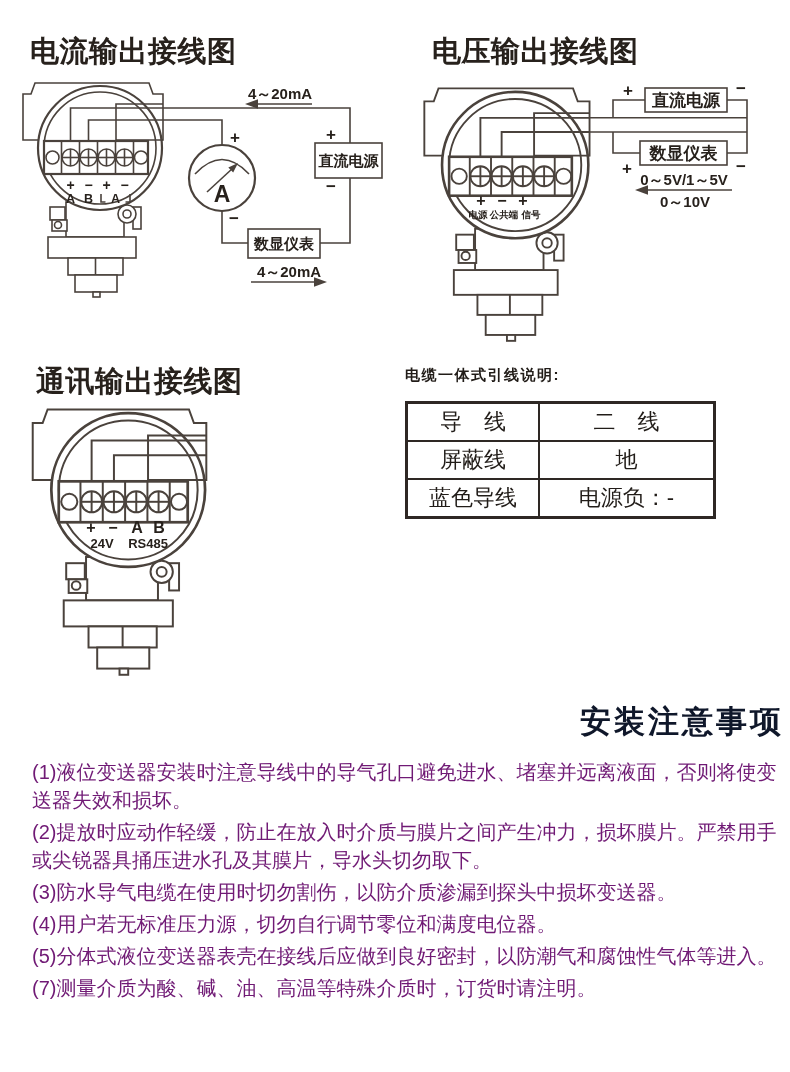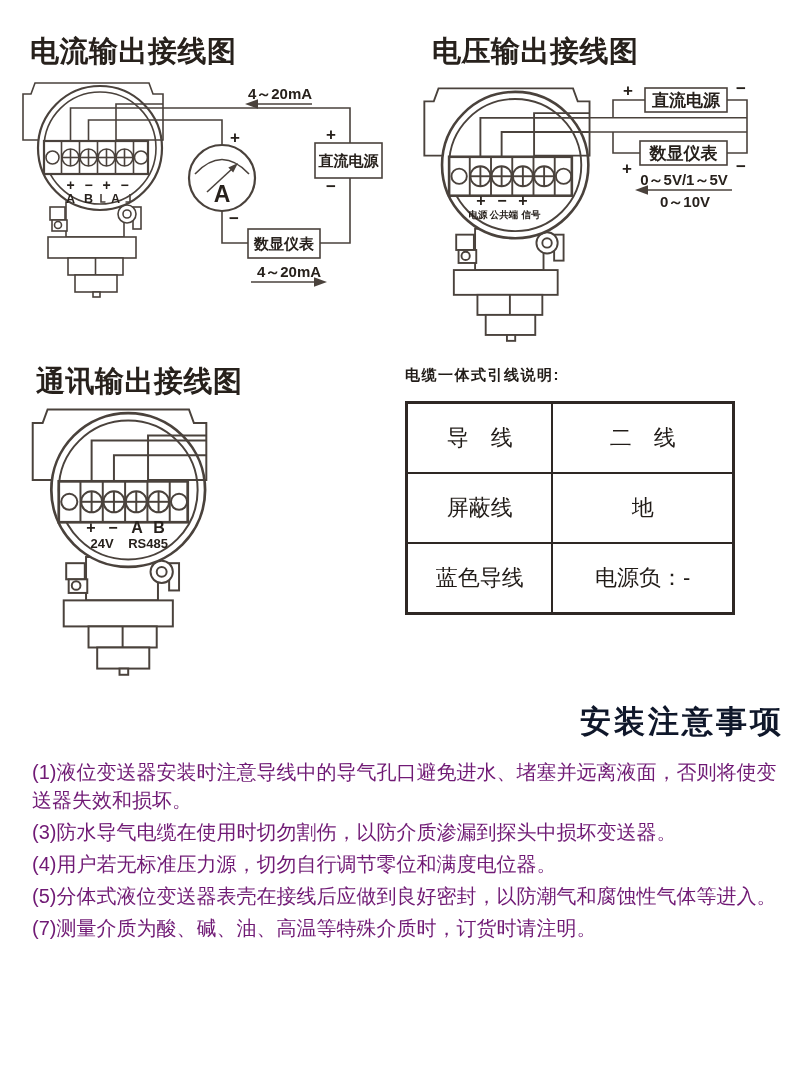--- a/index.html
+++ b/index.html
@@ -21,21 +21,21 @@
   .tsign{font-size:14px;font-weight:700;text-anchor:middle;}
   .tletter{font-size:12.5px;font-weight:600;text-anchor:middle;}
   .tsign16{font-size:16px;font-weight:700;text-anchor:middle;}
   .tword{font-size:9.5px;font-weight:700;text-anchor:middle;}
   .tword13{font-size:13px;font-weight:600;text-anchor:middle;}
   
   .cable-section{position:absolute;left:405px;top:366px;width:330px;}
   .cable-title{font-size:15px;font-weight:600;letter-spacing:1.5px;margin:0 0 16px 0;color:#211c18;}
   table.cable{border-collapse:collapse;background:#fff;}
   table.cable th,table.cable td{border:2px solid #2e2824;text-align:center;vertical-align:middle;
-      font-size:22px;font-weight:500;color:#211c18;height:36px;padding:16px;}
+      font-size:22px;font-weight:500;color:#211c18;height:36px;padding:0;}
   table.cable{border:3px solid #2e2824;}
   .c1{width:130px;} .c2{width:173px;}
   
   .notes{position:absolute;left:32px;top:702px;width:752px;}
   .notes h2{font-size:31px;font-weight:700;letter-spacing:3px;margin:0;line-height:40px;color:#0f172a;text-align:right;}
   .notes p{font-size:20px;font-weight:500;line-height:28px;margin:4px 0 0 0;color:#701a75;
            word-break:break-all;}
   .notes p.first{margin-top:16px;}
 </style>
 </head>
@@ -200,19 +200,20 @@
       <td>蓝色导线</td>
       <td>电源负：-</td>
     </tr>
   </tbody>
       </table>
 </div>
 
 <div class="notes">
   <h2>安装注意事项</h2>
   <p class="first">(1)液位变送器安装时注意导线中的导气孔口避免进水、堵塞并远离液面，否则将使变送器失效和损坏。</p>
+  <p>(2)提放时应动作轻缓，防止在放入时介质与膜片之间产生冲力，损坏膜片。严禁用手或尖锐器具捅压进水孔及其膜片，导水头切勿取下。</p>
   <p>(3)防水导气电缆在使用时切勿割伤，以防介质渗漏到探头中损坏变送器。</p>
   <p>(4)用户若无标准压力源，切勿自行调节零位和满度电位器。</p>
   <p>(5)分体式液位变送器表壳在接线后应做到良好密封，以防潮气和腐蚀性气体等进入。</p>
   <p>(7)测量介质为酸、碱、油、高温等特殊介质时，订货时请注明。</p>
 </div>
 
 </div>
 
 </body></html>

